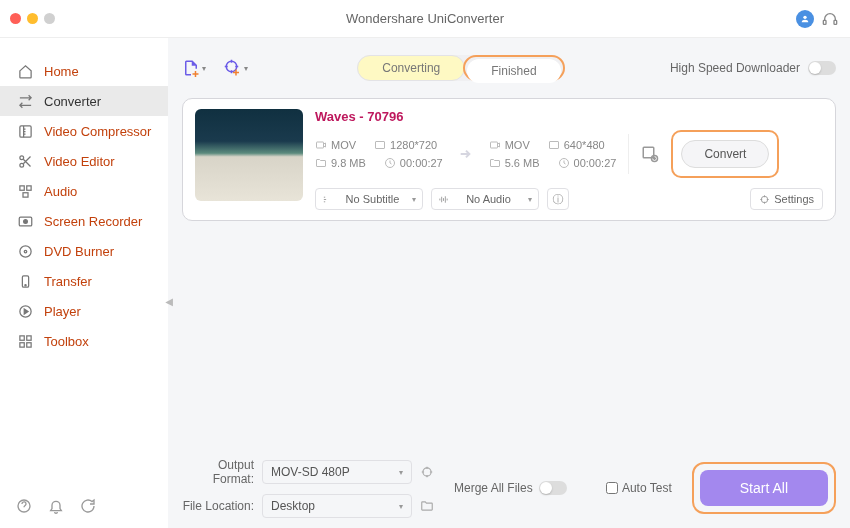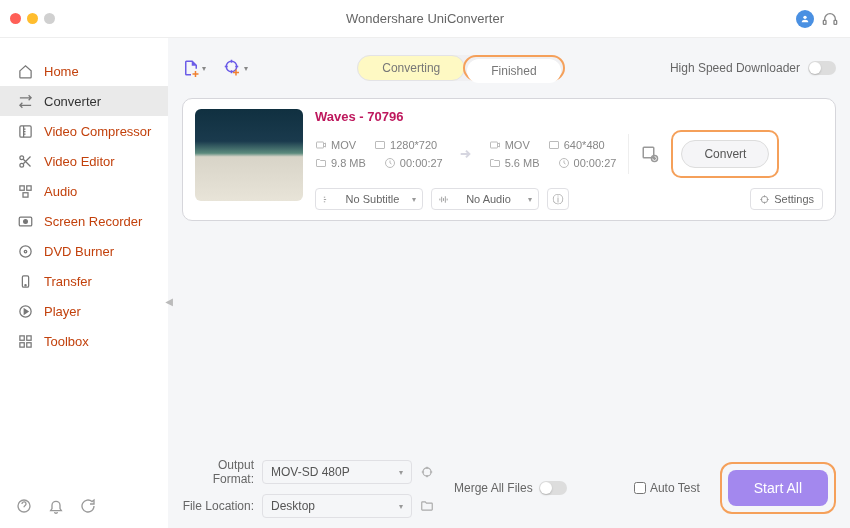--- a/index.html
+++ b/index.html
@@ -72,21 +72,21 @@
     .row-b .lbl { width: 72px; text-align: right; font-size: 12px; }
     .sel-b { width: 150px; height: 24px; border: 1px solid #e0e0e4; border-radius: 4px; display: flex; align-items: center; padding: 0 8px; font-size: 12px; color: #555; }
     .sel-b .car { margin-left: auto; font-size: 8px; color: #999; }
     .mini-ic { color: #aaa; }
     
     .merge { display: flex; align-items: center; gap: 6px; font-size: 12px; color: #666; margin-left: 12px; }
     .auto-test { display: flex; align-items: center; gap: 4px; font-size: 12px; color: #666; margin-left: auto; }
     .auto-test input { width: 12px; height: 12px; }
     
     .start-wrap { border: 2px solid #f5a05a; border-radius: 12px; padding: 6px; margin-left: 12px; }
-    .start-btn { background: #a388ee; color: #fff; border: none; border-radius: 8px; padding: 10px 26px; font-size: 14px; font-weight: 500; cursor: pointer; }
+    .start-btn { background: #a388ee; color: #fff; border: none; border-radius: 8px; padding: 10px 40px; font-size: 14px; font-weight: 500; cursor: pointer; }
     svg { display: block; }
   </style>
 </head>
 <body>
 
 <div class="title-bar">
   <div class="traffic-lights">
     <div class="tl tl-red"></div>
     <div class="tl tl-yellow"></div>
     <div class="tl tl-green"></div>

